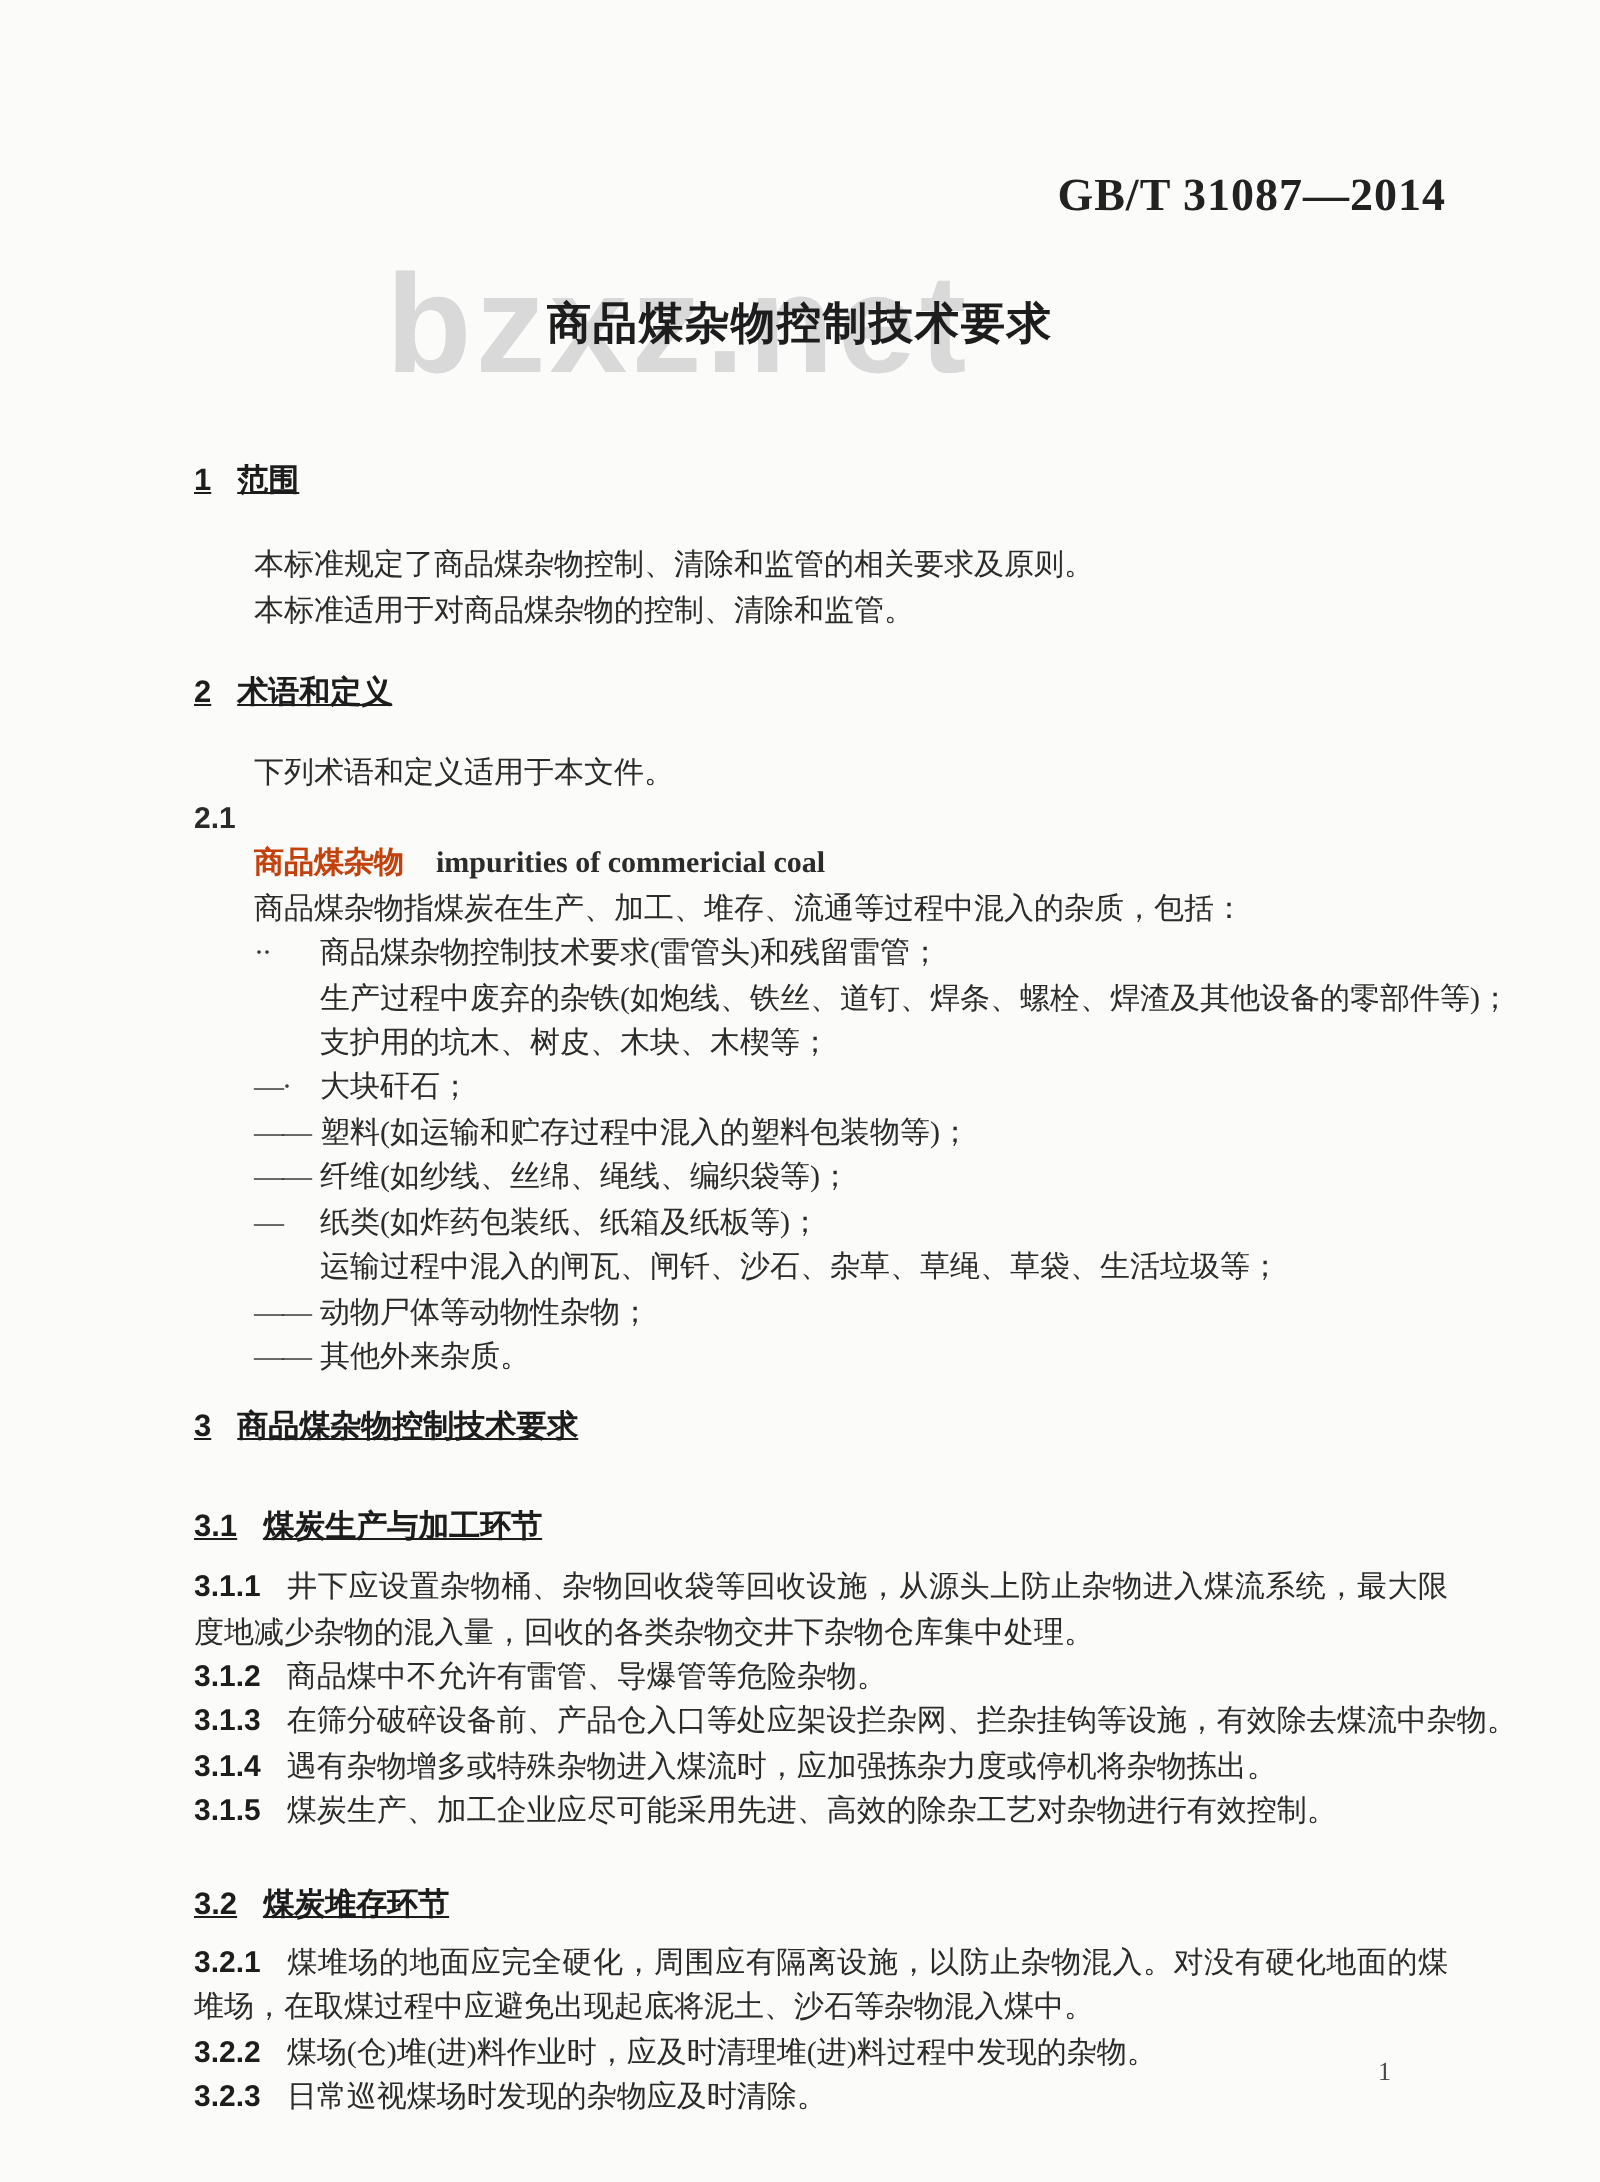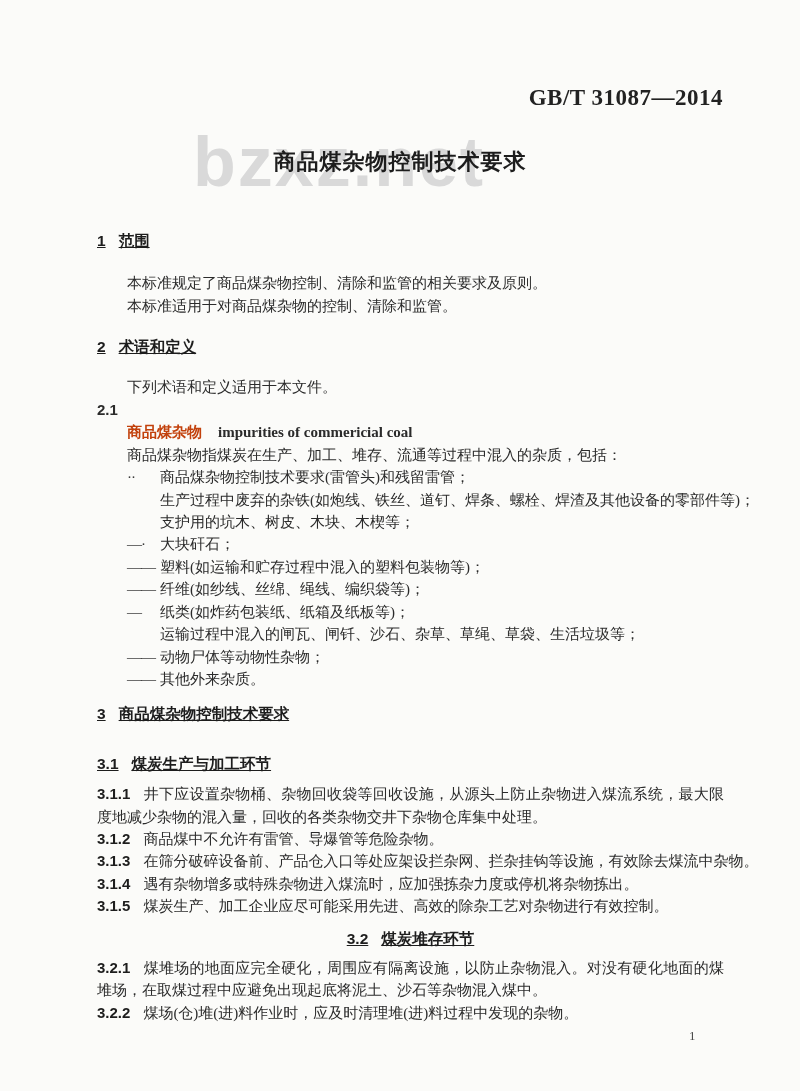--- a/index.html
+++ b/index.html
@@ -72,21 +72,21 @@
     font-weight: bold; margin-right: 13px; color: #1d1d1d;
   }
   .oneline { white-space: nowrap; text-align: left; }
 
   .mt-p1   { margin-top: 20px; }
   .mt-s2h  { margin-top: 19px; }
   .mt-intro{ margin-top: 17px; }
   .mt-s3h  { margin-top: 13px; }
   .mt-s31h { margin-top: 27px; }
   .mt-c311 { margin-top: 8px; }
-  .mt-s32h { margin-top: 10px; text-align: center; }
+  .mt-s32h { margin-top: 24px; }
   .mt-c321 { margin-top: 7px; }
 
   .footer-page {
     position: absolute; top: 1028px; left: 689px;
     font-size: 13px; color: #4a4a4a;
   }
 </style>
 </head>
 <body>
 
@@ -133,18 +133,19 @@
     <p class="clause mt-c311"><span class="clause-no">3.1.1</span><span>井下应设置杂物桶、杂物回收袋等回收设施，从源头上防止杂物进入煤流系统，最大限度地减少杂物的混入量，回收的各类杂物交井下杂物仓库集中处理。</span></p>
     <p class="clause oneline"><span class="clause-no">3.1.2</span><span>商品煤中不允许有雷管、导爆管等危险杂物。</span></p>
     <p class="clause oneline"><span class="clause-no">3.1.3</span><span>在筛分破碎设备前、产品仓入口等处应架设拦杂网、拦杂挂钩等设施，有效除去煤流中杂物。</span></p>
     <p class="clause oneline"><span class="clause-no">3.1.4</span><span>遇有杂物增多或特殊杂物进入煤流时，应加强拣杂力度或停机将杂物拣出。</span></p>
     <p class="clause oneline"><span class="clause-no">3.1.5</span><span>煤炭生产、加工企业应尽可能采用先进、高效的除杂工艺对杂物进行有效控制。</span></p>
 
     <h2 class="sec-heading mt-s32h"><span class="h-no">3.2</span><span>煤炭堆存环节</span></h2>
 
     <p class="clause mt-c321"><span class="clause-no">3.2.1</span><span>煤堆场的地面应完全硬化，周围应有隔离设施，以防止杂物混入。对没有硬化地面的煤堆场，在取煤过程中应避免出现起底将泥土、沙石等杂物混入煤中。</span></p>
     <p class="clause oneline"><span class="clause-no">3.2.2</span><span>煤场(仓)堆(进)料作业时，应及时清理堆(进)料过程中发现的杂物。</span></p>
+    <p class="clause oneline"><span class="clause-no">3.2.3</span><span>日常巡视煤场时发现的杂物应及时清除。</span></p>
 
   </div>
 
   <div class="footer-page">1</div>
 
 </div>
 
 </body></html>

